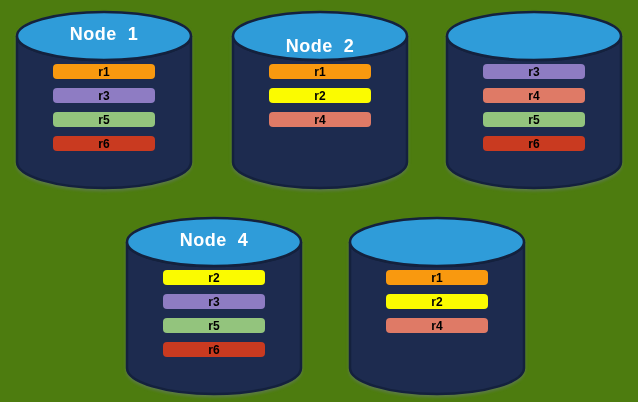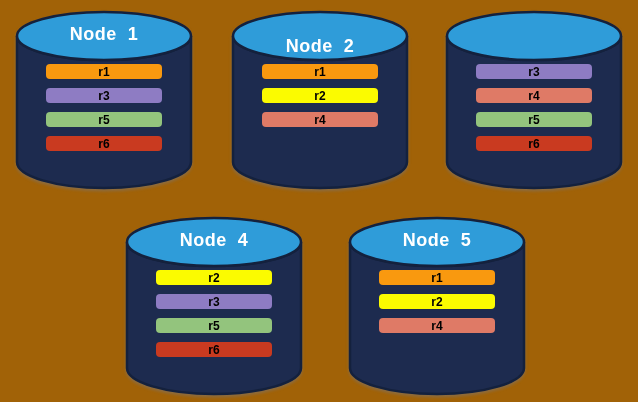--- a/index.html
+++ b/index.html
@@ -1,28 +1,28 @@
 <!DOCTYPE html>
 <html><head>
 <meta charset="utf-8">
 <style>
   html,body{margin:0;padding:0;background:#ffffff;}
   .canvas{
-    position:relative;width:638px;height:402px;background:#a16207;overflow:hidden;
+    position:relative;width:638px;height:402px;background:#4d7c0f;overflow:hidden;
     font-family:"Liberation Sans", sans-serif;
   }
   .cyl{position:absolute;width:180px;height:186px;}
   .cyl svg{position:absolute;left:0;top:0;filter:drop-shadow(0 2px 1.5px rgba(110,120,140,.45));}
   .cyl .title{
     position:absolute;left:0;top:14px;width:100%;text-align:center;
     color:#ffffff;font-size:18px;font-weight:700;white-space:pre;letter-spacing:.5px;
   }
   .bar{
     position:absolute;left:50%;transform:translateX(-50%);
-    width:116px;height:15px;border-radius:4px;
+    width:102px;height:15px;border-radius:4px;
     display:flex;align-items:center;justify-content:center;
     font-size:12px;font-weight:700;color:#000;line-height:1;text-align:center;
   }
   
   .pos-0{left:14px; top:10px;}
   .pos-1{left:230px;top:10px;}
   .pos-2{left:444px;top:10px;}
   .pos-3{left:124px;top:216px;}
   .pos-4{left:347px;top:216px;}
 </style>
@@ -83,20 +83,19 @@
         <div class="bar" style="top: 102px; background: rgb(147, 196, 125); color: rgb(0, 0, 0);">r5</div>
         <div class="bar" style="top: 126px; background: rgb(201, 58, 32); color: rgb(0, 0, 0);">r6</div>
       </div>
     </div>
 
     <div class="cyl pos-4">
       <svg width="180" height="186" viewBox="0 0 180 186">
         <path class="body" d="M3,26 V152 A87,26 0 0 0 177,152 V26 A87,24 0 0 1 3,26 Z" fill="#1D2B4F" stroke="#14213D" stroke-width="2.5"></path>
         <ellipse class="top" cx="90" cy="26" rx="87" ry="24" fill="#2F9CD9" stroke="#14213D" stroke-width="2.5"></ellipse>
       </svg>
-      <div class="title" style="color: rgb(255, 255, 255);">Node  5</div>
       <div class="bars">
         <div class="bar" style="top: 54px; background: rgb(249, 153, 15); color: rgb(0, 0, 0);">r1</div>
         <div class="bar" style="top: 78px; background: rgb(251, 251, 0); color: rgb(0, 0, 0);">r2</div>
         <div class="bar" style="top: 102px; background: rgb(223, 122, 102); color: rgb(0, 0, 0);">r4</div>
       </div>
     </div>
   </div>
 
 </body></html>

